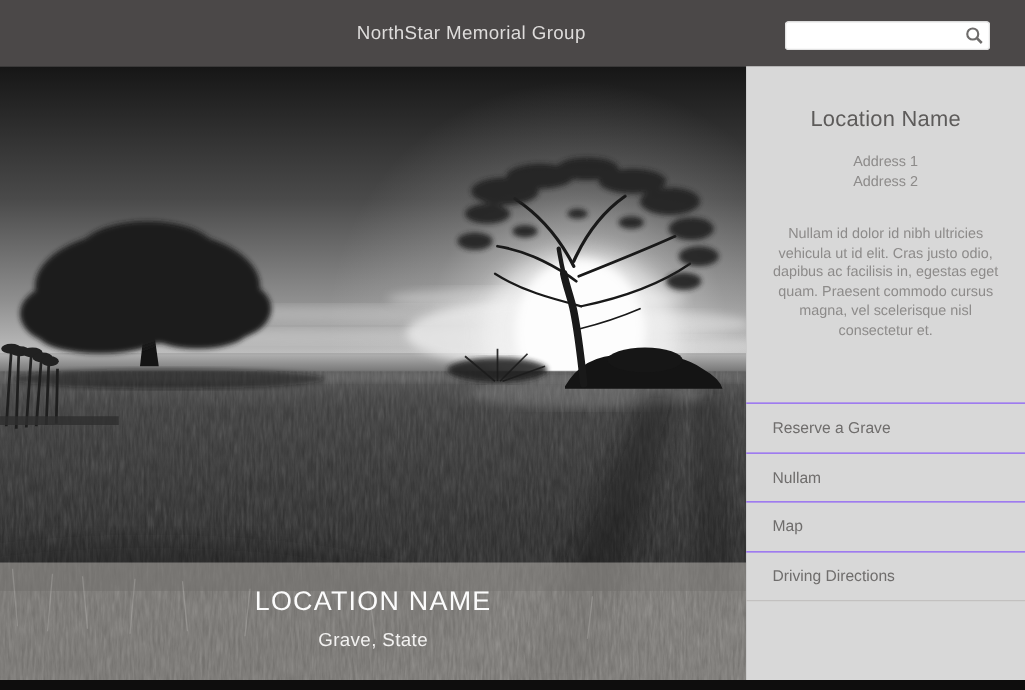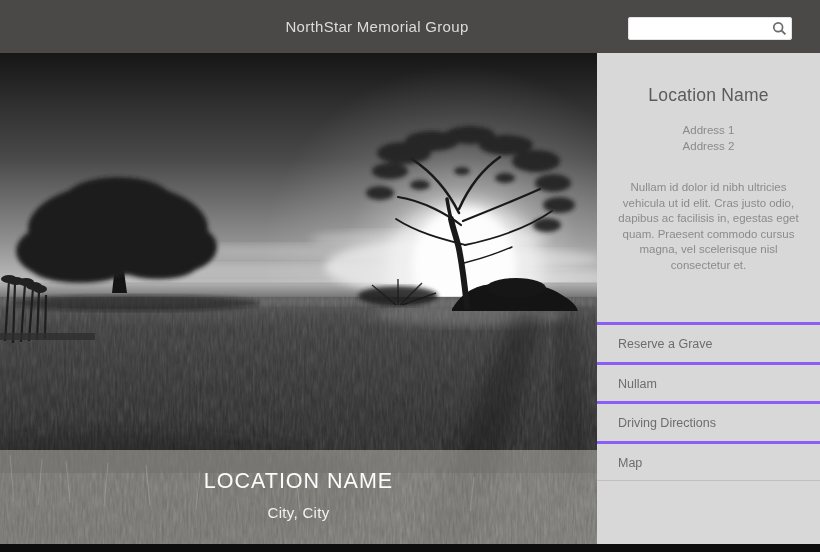--- a/index.html
+++ b/index.html
@@ -42,21 +42,21 @@
   .sidebar{position:absolute;left:597px;top:53px;width:223px;height:491px;background:#d8d8d8;}
   .loc-heading{
     margin:32px 0 0;text-align:center;font-size:17.5px;font-weight:400;color:#5d5b5a;letter-spacing:.2px;
   }
   .addr-block{margin-top:16px;text-align:center;font-size:11.5px;line-height:16px;color:#8d8b8a;}
   .loc-desc{
     margin:26px 14px 0;text-align:center;font-size:11.5px;line-height:15.6px;color:#8d8b8a;
   }
   .menu{position:absolute;left:0;right:0;top:269px;}
   .menu-item{
-    box-sizing:border-box;height:39.6px;line-height:38.6px;border-top:3px solid #8b5cf6;
+    box-sizing:border-box;height:39.6px;line-height:38.6px;border-top:1px solid #8b5cf6;
     padding-left:21px;font-size:12.5px;color:#6f6d6c;cursor:pointer;
   }
   .menu-end{border-top:1px solid #c3c1c0;height:0;}
   
   .footer{position:absolute;left:0;right:0;bottom:0;height:8px;background:#0e0d0d;z-index:6;}
 </style>
 </head>
 <body>
 
 <div class="app">
@@ -213,35 +213,35 @@
         <line x1="150" y1="452" x2="146" y2="412"></line>
         <line x1="196" y1="456" x2="200" y2="418"></line>
         <line x1="300" y1="458" x2="296" y2="424"></line>
         <line x1="470" y1="458" x2="474" y2="424"></line>
       </g>
       <rect x="0" y="420" width="597" height="71" filter="url(#noise)" opacity="0.22"></rect>
     </svg>
 
     <div class="hero-caption">
       <div class="big">LOCATION NAME</div>
-      <div class="small">City, City</div>
+      <div class="small">Grave, State</div>
     </div>
   </div>
 
   <div class="sidebar">
     <h2 class="loc-heading">Location Name</h2>
     <div class="addr-block">
       <div>Address 1</div>
       <div>Address 2</div>
     </div>
     <p class="loc-desc">Nullam id dolor id nibh ultricies vehicula ut id elit. Cras justo odio, dapibus ac facilisis in, egestas eget quam. Praesent commodo cursus magna, vel scelerisque nisl consectetur et.</p>
 
     <nav class="menu">
       <div class="menu-item">Reserve a Grave</div>
       <div class="menu-item">Nullam</div>
+      <div class="menu-item">Map</div>
       <div class="menu-item">Driving Directions</div>
-      <div class="menu-item">Map</div>
       <div class="menu-end"></div>
     </nav>
   </div>
 
   <div class="footer"></div>
 </div>
 
 </body></html>

